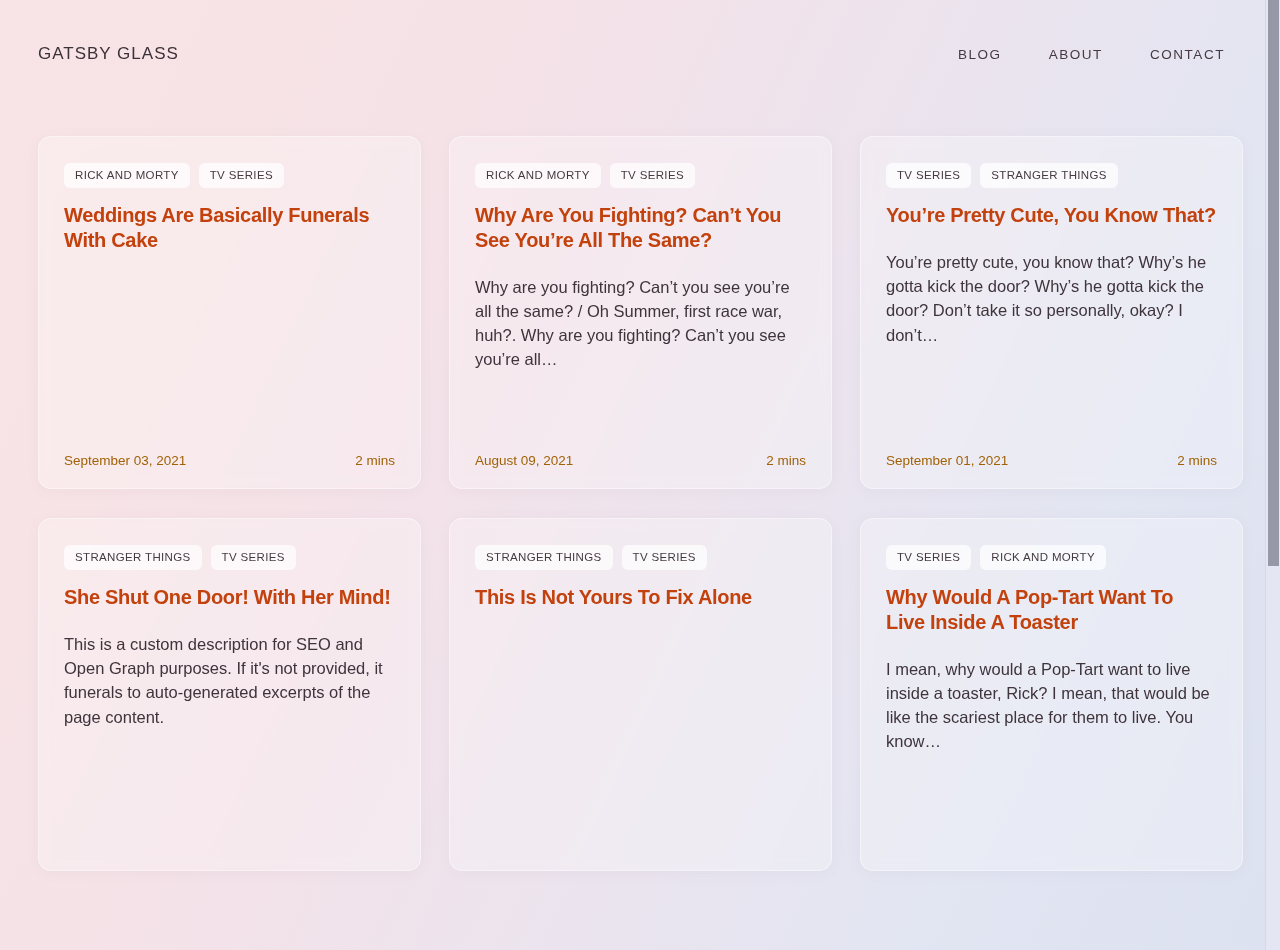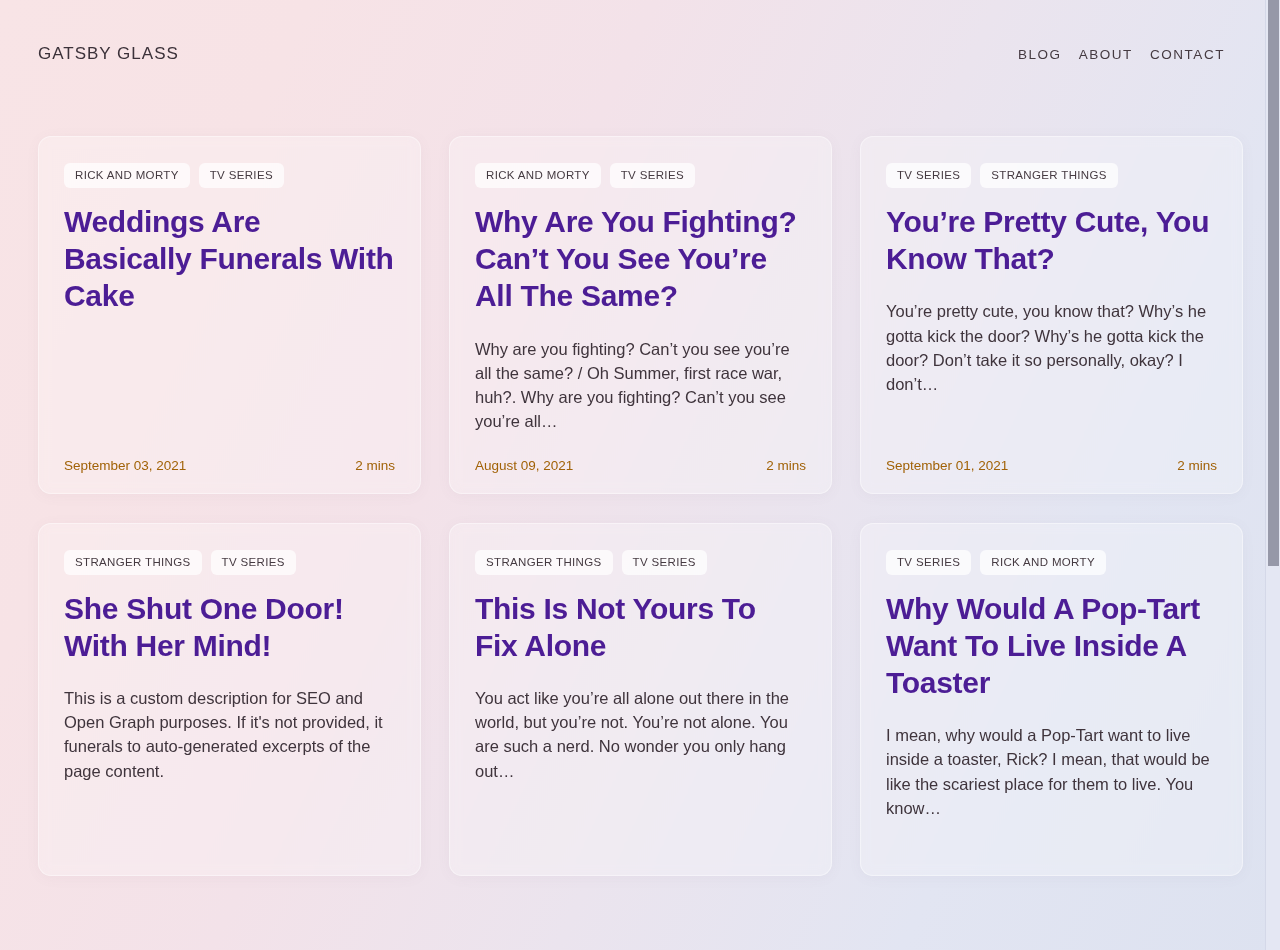--- a/index.html
+++ b/index.html
@@ -58,21 +58,21 @@
   .logo {
     font-size: 17px;
     letter-spacing: 1.0px;
     font-weight: 400;
     color: #3b3139;
     white-space: nowrap;
   }
   .main-nav {
     display: flex;
     align-items: center;
-    gap: 17px;
+    gap: 47px;
     padding-right: 3px;
   }
   .nav-link {
     font-size: 13.5px;
     letter-spacing: 1.55px;
     color: #453a41;
     text-decoration: none;
     white-space: nowrap;
     cursor: pointer;
   }
@@ -132,25 +132,25 @@
     border-radius: 6px;
     padding: 6px 11px 7px;
     font-size: 11.5px;
     letter-spacing: 0.35px;
     color: #453a41;
     white-space: nowrap;
     cursor: pointer;
   }
 
   .card-title {
-    font-size: 30px;
+    font-size: 20px;
     font-weight: 700;
     line-height: 1.24;
     letter-spacing: -0.3px;
-    color: #4c1d95;
+    color: #c2410c;
     margin-bottom: 0;
   }
 
   .card-excerpt {
     margin-top: 22px;
     font-size: 16.5px;
     line-height: 1.47;
     color: #3f343c;
     font-weight: 400;
   }
@@ -235,21 +235,20 @@
       <div class="card-spacer"></div>
 
     </article>
 
     <article class="post-card">
       <div class="tag-row">
         <span class="tag">STRANGER THINGS</span>
         <span class="tag">TV SERIES</span>
       </div>
       <h2 class="card-title">This Is Not Yours To Fix Alone</h2>
-      <p class="card-excerpt">You act like you’re all alone out there in the world, but you’re not. You’re not alone. You are such a nerd. No wonder you only hang out…</p>
       <div class="card-spacer"></div>
 
     </article>
 
     <article class="post-card">
       <div class="tag-row">
         <span class="tag">TV SERIES</span>
         <span class="tag">RICK AND MORTY</span>
       </div>
       <h2 class="card-title">Why Would A Pop-Tart Want To Live Inside A Toaster</h2>

